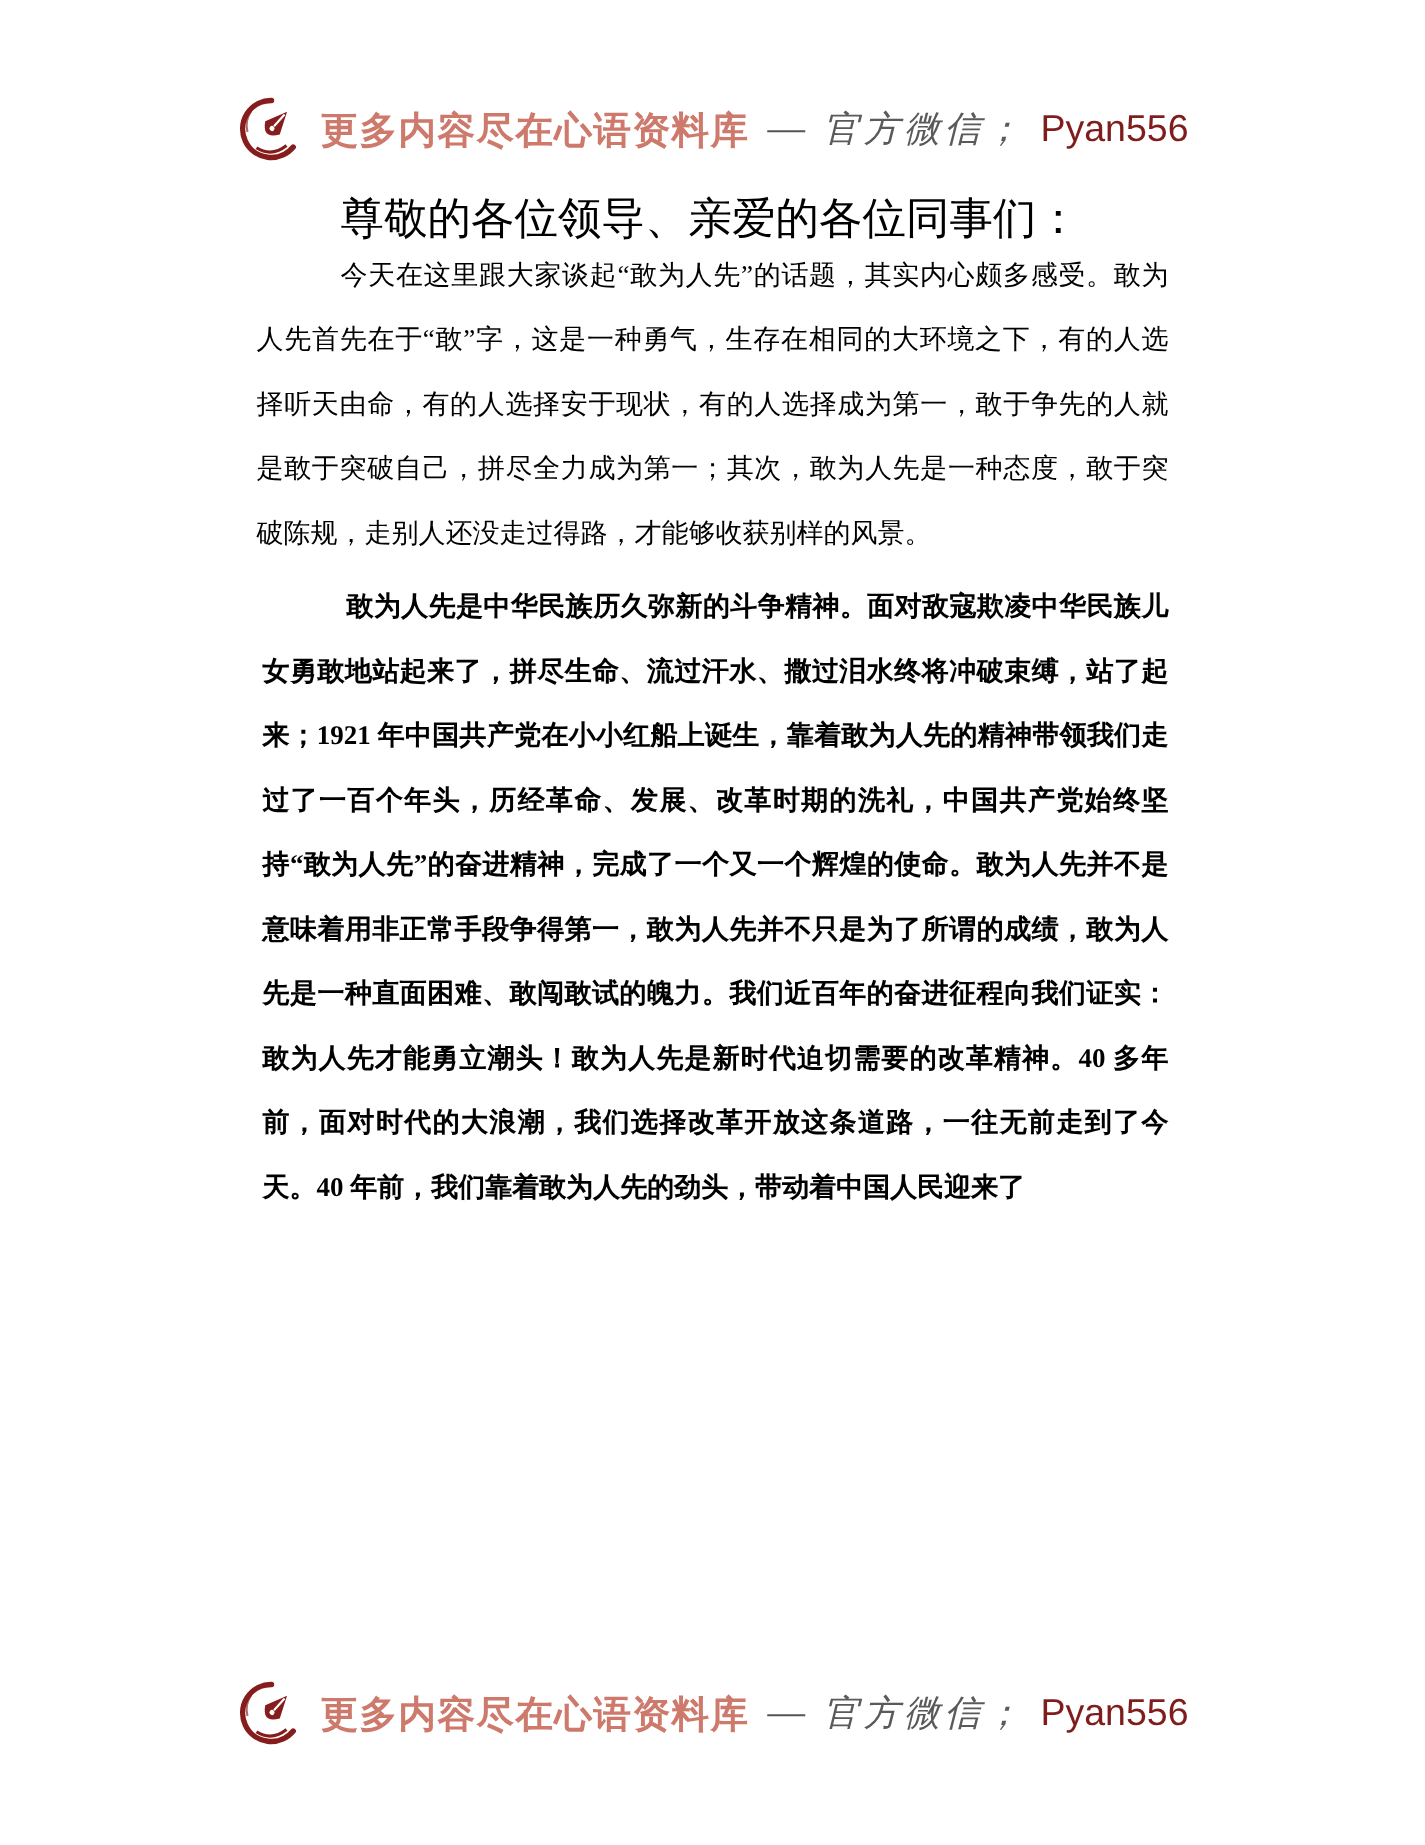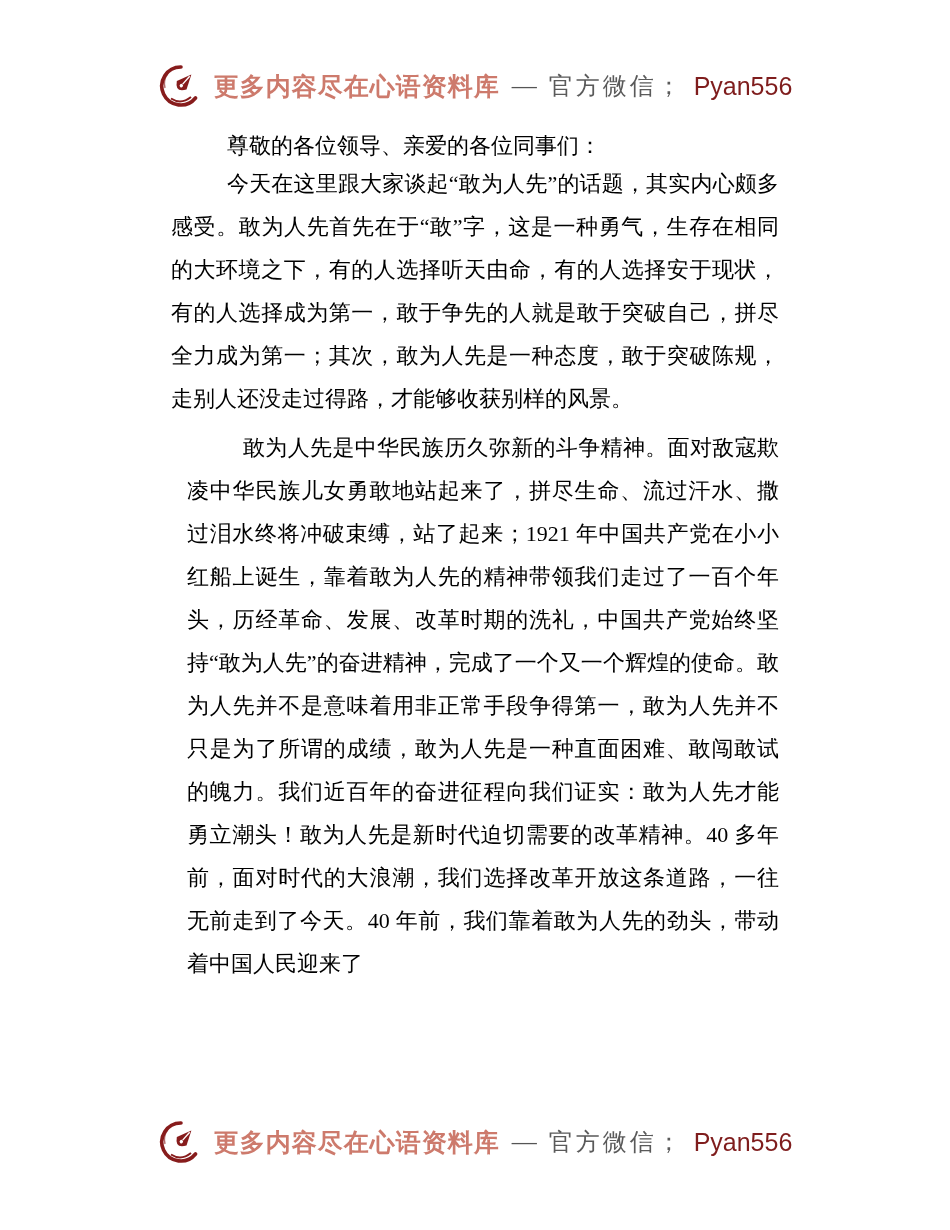--- a/index.html
+++ b/index.html
@@ -40,20 +40,21 @@
     font-weight: bold;
   }
   .separator {
     font-size: 25px;
     color: #555555;
     margin: 0 2px;
   }
   .wechat-label {
     font-size: 24px;
     color: #5a5a5a;
+    font-style: italic;
     letter-spacing: 3px;
   }
   .wechat-id {
     font-family: "Liberation Sans", sans-serif;
     font-size: 25px;
     color: #7f1d1d;
   }
   
   .doc {
     margin: 0 130px;
@@ -61,41 +62,41 @@
   .doc-title {
     margin: 14px 0 0 0;
     font-size: 26px;
     line-height: 36px;
     font-weight: normal;
     text-align: center;
     letter-spacing: 2px;
   }
   .greeting {
     margin: 20px 0 0 0;
-    font-size: 22px;
+    font-size: 29px;
     line-height: 32px;
     text-indent: 56px;
   }
   .intro-note {
     margin: 16px 0 0 0;
     font-size: 18px;
     line-height: 34px;
     text-indent: 56px;
     text-align: justify;
     word-break: break-all;
   }
   .body-para {
-    font-size: 22px;
+    font-size: 18px;
     line-height: 43px;
     text-indent: 56px;
     text-align: justify;
     text-justify: inter-ideograph;
   }
   .body-para.p1 { margin: 0; }
-  .body-para.p2 { margin: 6px 0 0 16px; }
+  .body-para.p2 { margin: 6px 0 0 4px; font-weight: bold; }
 </style>
 </head>
 <body>
 
 <div class="page">
 
   <div class="banner header">
     <span class="logo">
       <svg width="46" height="46" viewBox="0 0 46 46" aria-hidden="true">
         <path d="M23 4 a19 19 0 1 0 14.5 31" fill="none" stroke="#871c1c" stroke-width="3.6" stroke-linecap="round"></path>

